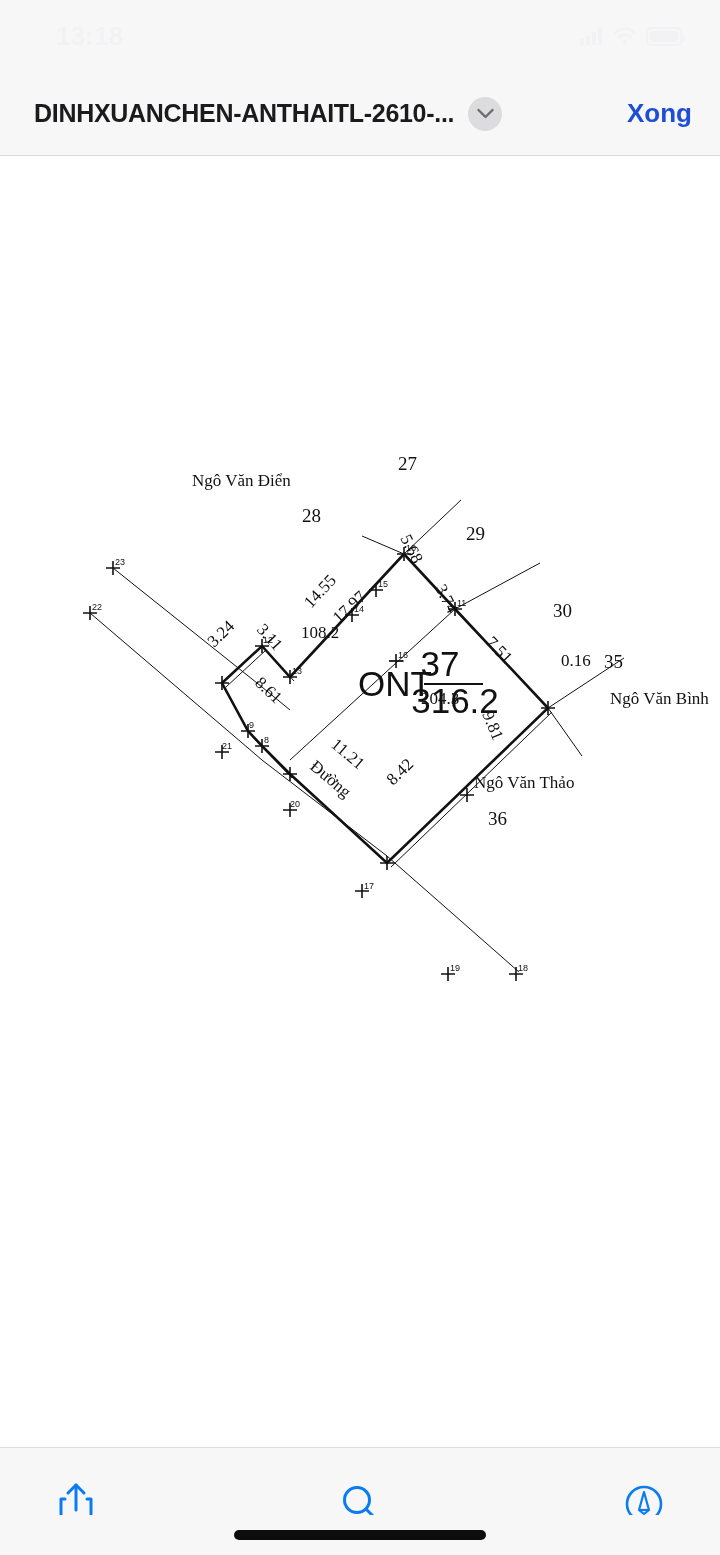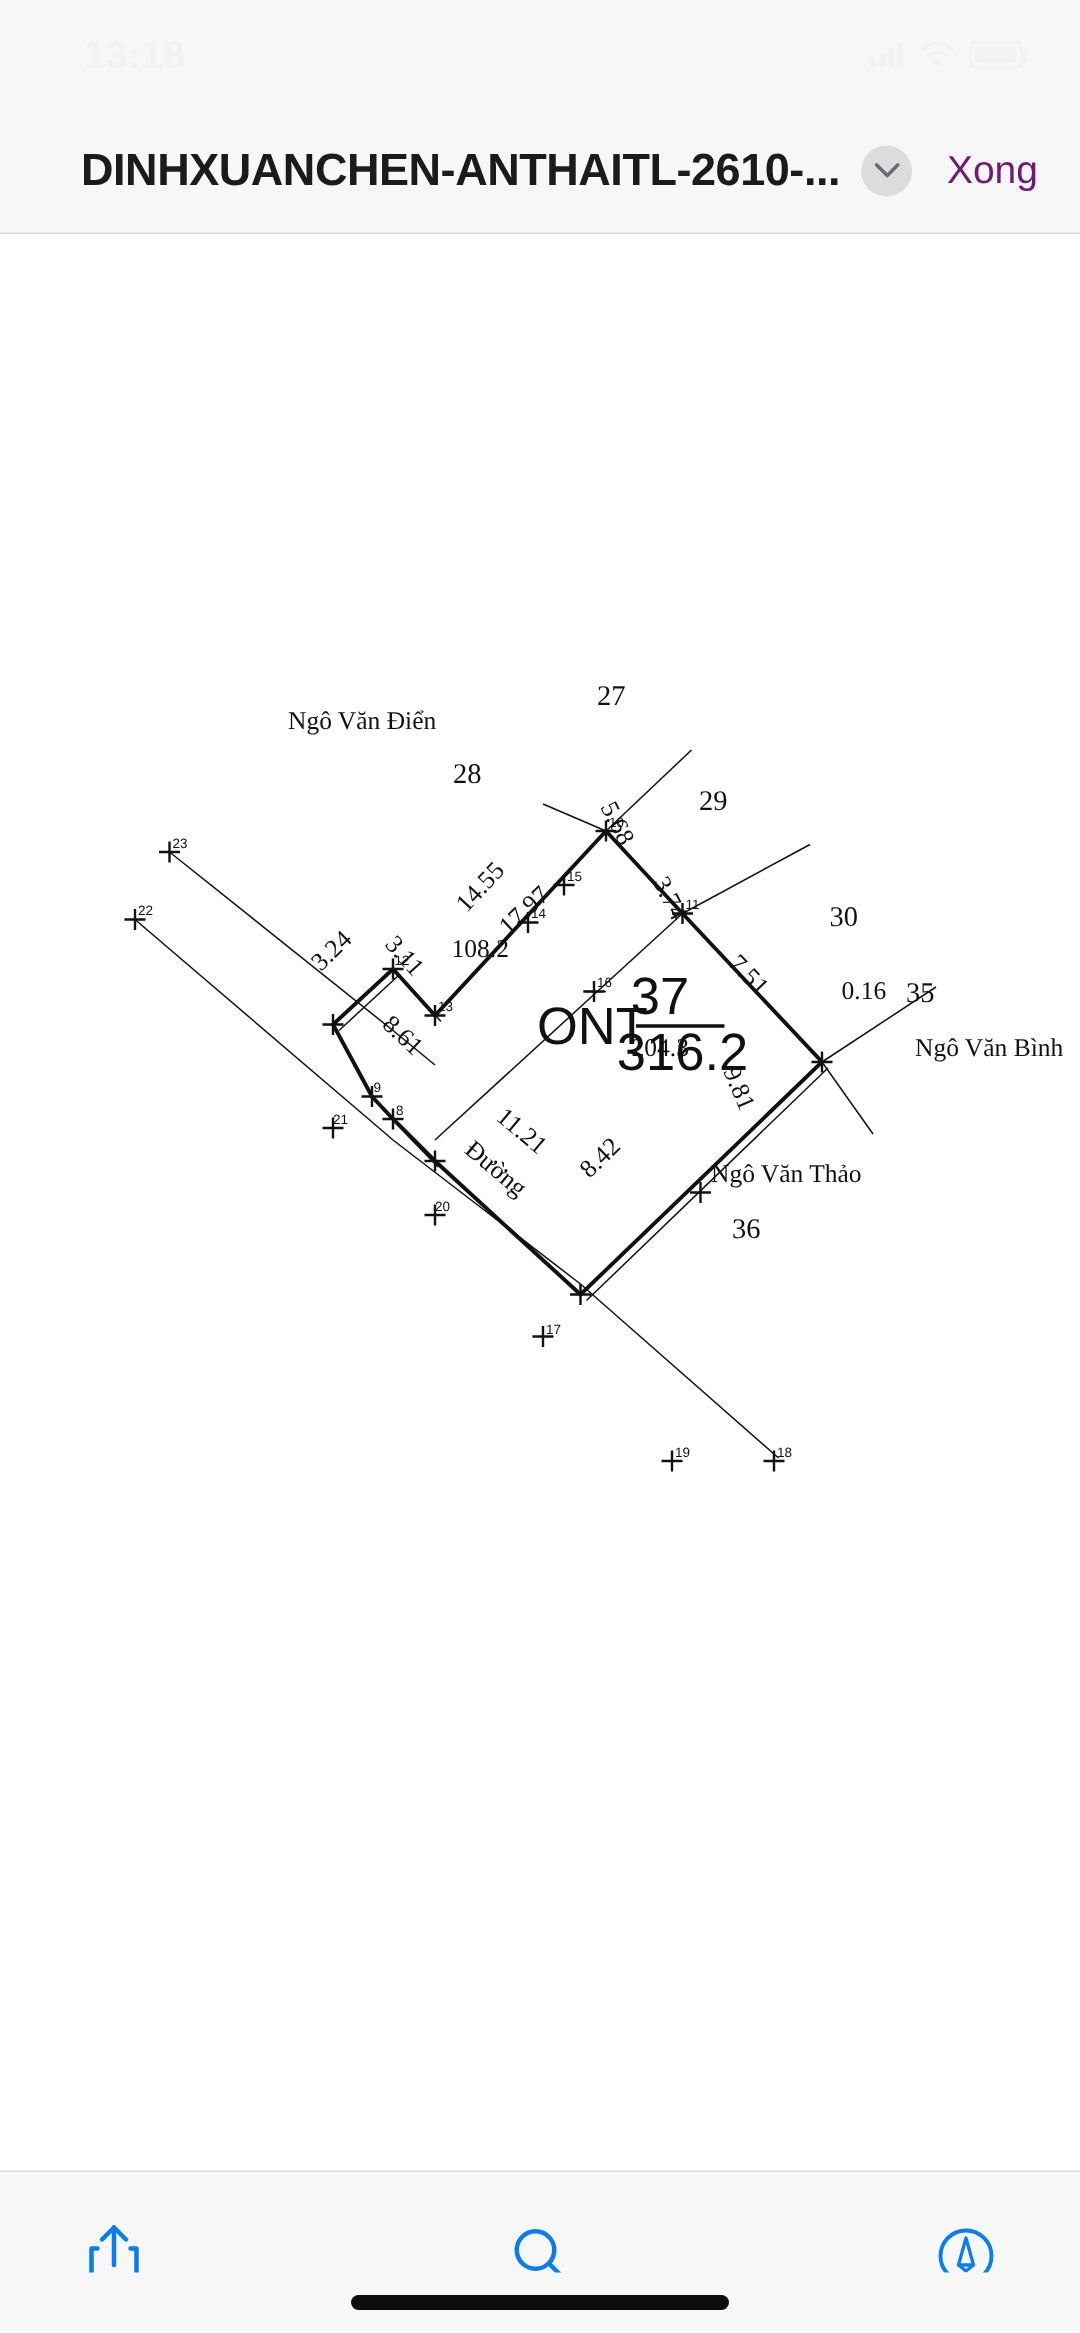--- a/index.html
+++ b/index.html
@@ -79,46 +79,45 @@
     position: relative;
     height: 84px;
     flex: 0 0 84px;
     background: #f7f7f8;
     display: flex;
     align-items: center;
     padding: 0 22px 0 34px;
     border-bottom: 1px solid #dcdcdf;
   }
   .doc-title {
-    font-size: 30px;
+    font-size: 25px;
     font-weight: 700;
     color: #1b1b1d;
     white-space: nowrap;
     overflow: hidden;
     letter-spacing: -0.3px;
-    margin-left: 20px;
   }
   .chevron-btn {
     flex: 0 0 auto;
     width: 34px;
     height: 34px;
     margin-left: 14px;
     border-radius: 50%;
     background: #dcdcdf;
     display: flex;
     align-items: center;
     justify-content: center;
     cursor: pointer;
   }
   .chevron-btn svg { display: block; }
   .nav-spacer { flex: 1 1 auto; }
   .done-btn {
     font-size: 26px;
-    color: #701a75;
-    font-weight: 400;
+    color: #1d4ed8;
+    font-weight: 700;
     cursor: pointer;
     padding: 4px 6px;
     white-space: nowrap;
   }
 
   
   .doc-area {
     flex: 1 1 auto;
     position: relative;
     background: #ffffff;

